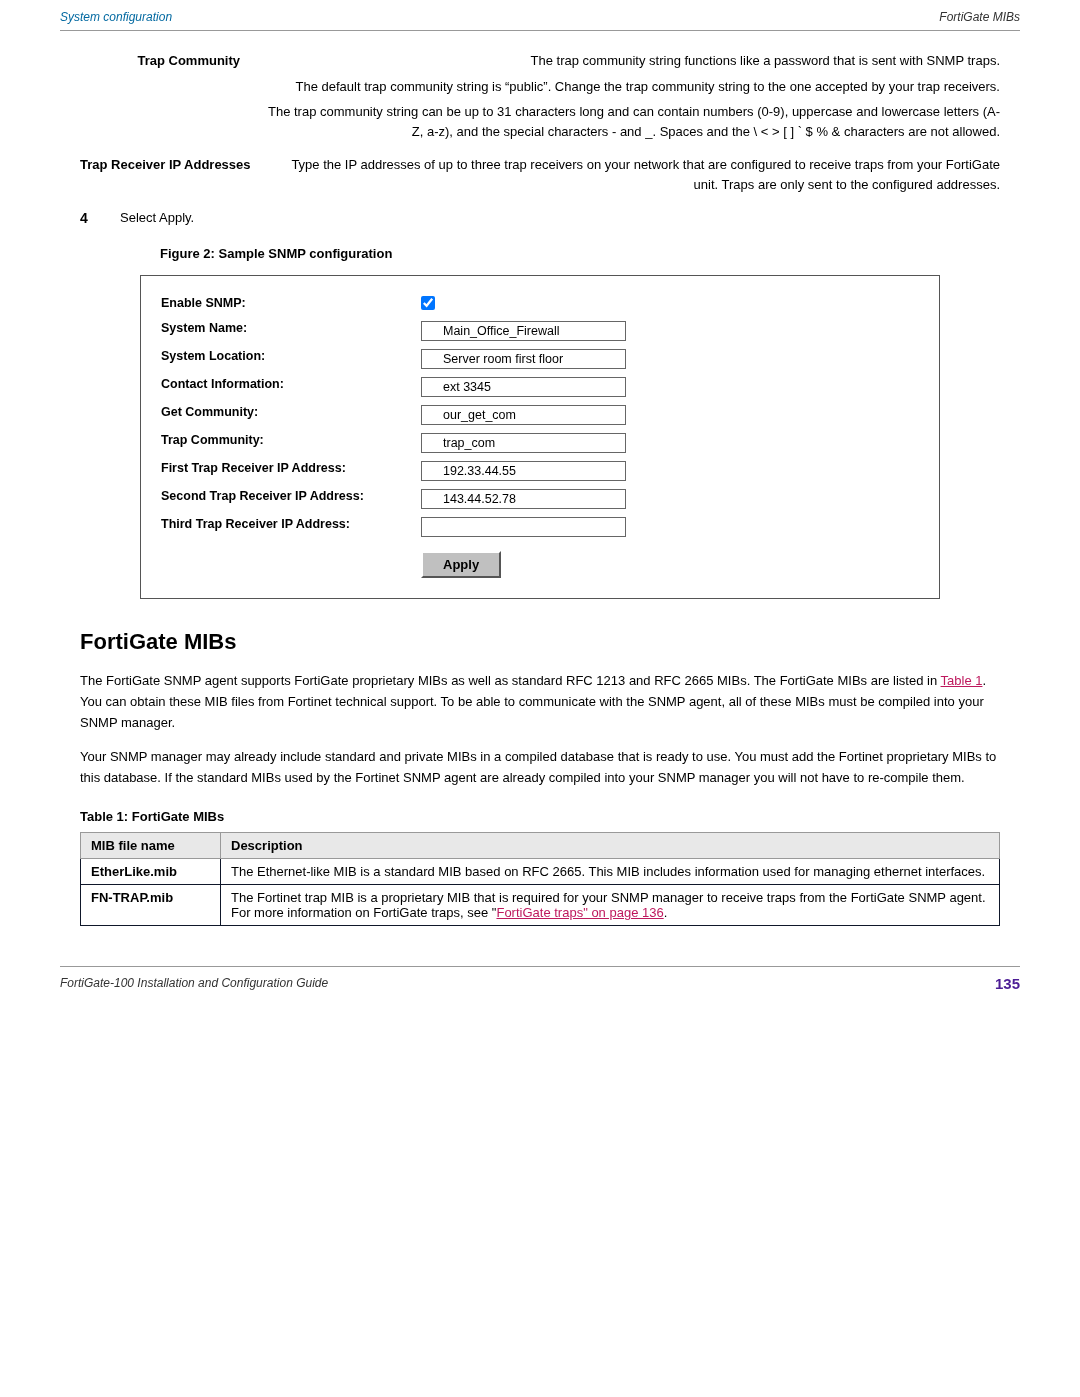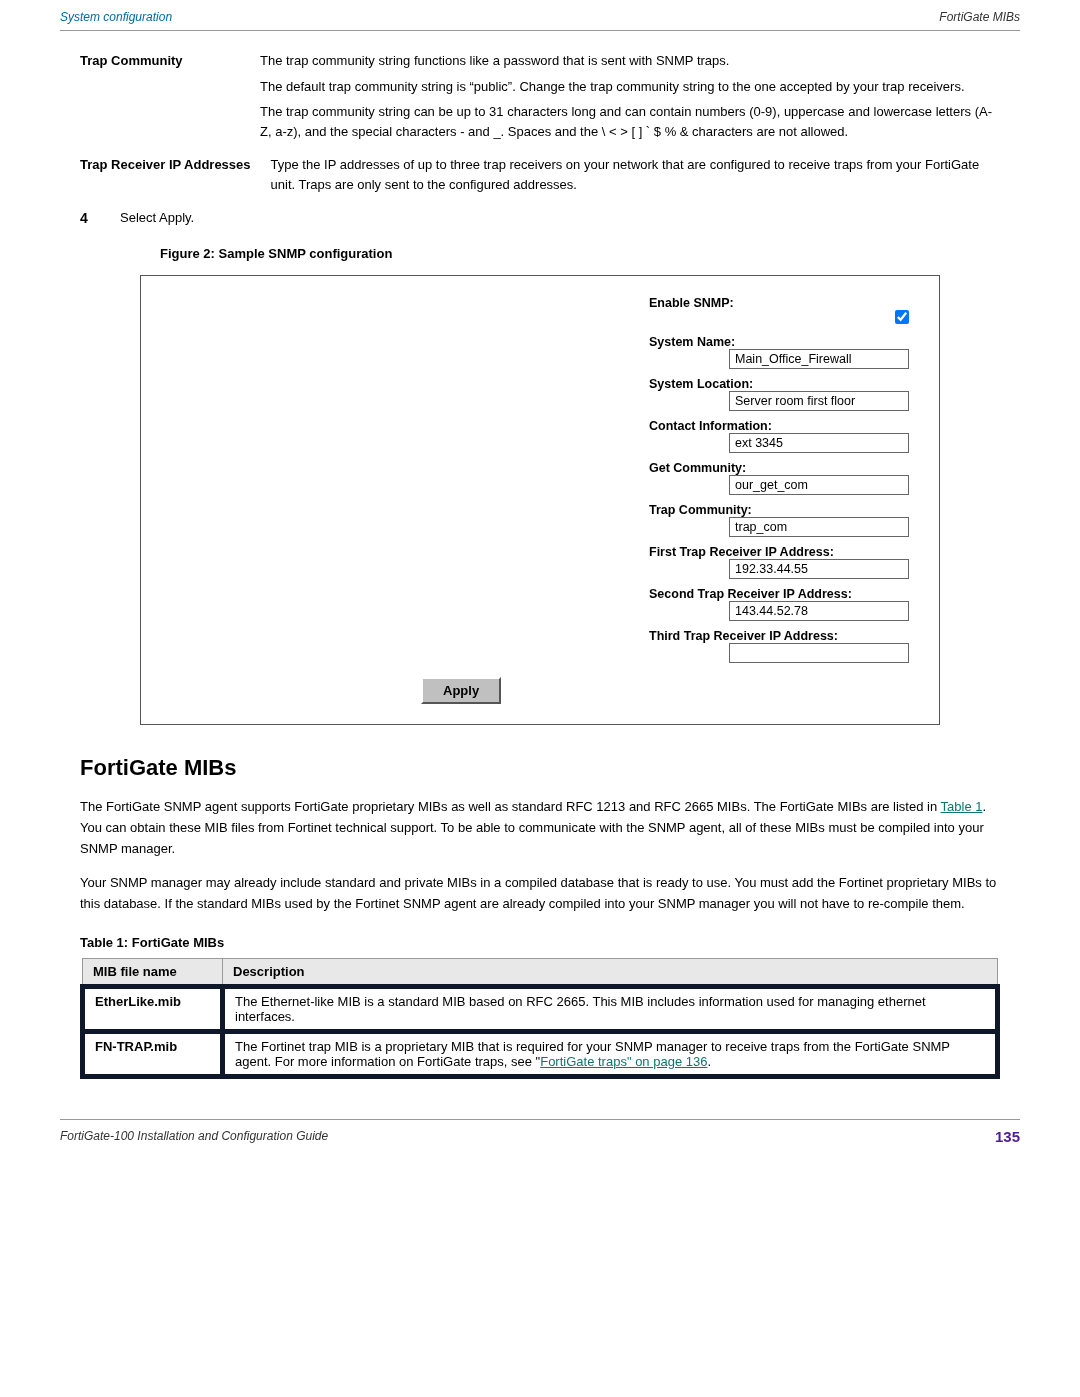--- a/index.html
+++ b/index.html
@@ -44,20 +44,21 @@
     
     .content {
       padding: 0 20px;
     }
 
     
     .def-row {
       display: flex;
       margin-bottom: 14px;
       line-height: 1.5;
+      text-align: right;
     }
     .def-term {
       font-weight: bold;
       font-size: 13px;
       min-width: 180px;
       padding-right: 20px;
       flex-shrink: 0;
     }
     .def-desc {
       flex: 1;
@@ -92,36 +93,35 @@
     
     .snmp-box {
       border: 1px solid #555;
       margin: 0 60px 30px 60px;
       padding: 20px 30px 20px 20px;
       background: #fff;
     }
 
     .snmp-row {
       display: flex;
-      align-items: flex-end;
+      align-items: flex-start;
       margin-bottom: 8px;
-      flex-direction: column;
     }
     .snmp-label {
       font-weight: bold;
       font-size: 12.5px;
       min-width: 260px;
       flex-shrink: 0;
     }
     .snmp-value {
       font-size: 12.5px;
     }
     .snmp-input {
       border: 1px solid #666;
-      padding: 2px 5px;
+      padding: 2px 21px;
       font-size: 12.5px;
       min-width: 180px;
       background: #fff;
     }
     .snmp-checkbox {
       width: 14px;
       height: 14px;
     }
 
     .apply-btn {
@@ -144,21 +144,21 @@
       margin: 30px 0 16px 0;
     }
 
     .body-para {
       font-size: 13px;
       line-height: 1.6;
       margin-bottom: 14px;
     }
 
     .link-text {
-      color: #0f766e;
+      color: #be185d;
       text-decoration: underline;
     }
 
     
     .table-caption {
       font-size: 13px;
       font-weight: bold;
       margin: 20px 0 8px 0;
     }
 
@@ -169,21 +169,21 @@
       border-radius: 24px;
     }
     .mib-table th {
       border: 1px solid #999;
       padding: 5px 10px;
       background: #e8e8e8;
       font-weight: bold;
       text-align: left;
     }
     .mib-table td {
-      border: 5px solid #0f172a;
+      border: 1px solid #0f172a;
       padding: 5px 10px;
       vertical-align: top;
     }
     .mib-table td:first-child {
       font-weight: bold;
       white-space: nowrap;
       width: 140px;
     }
 
     

